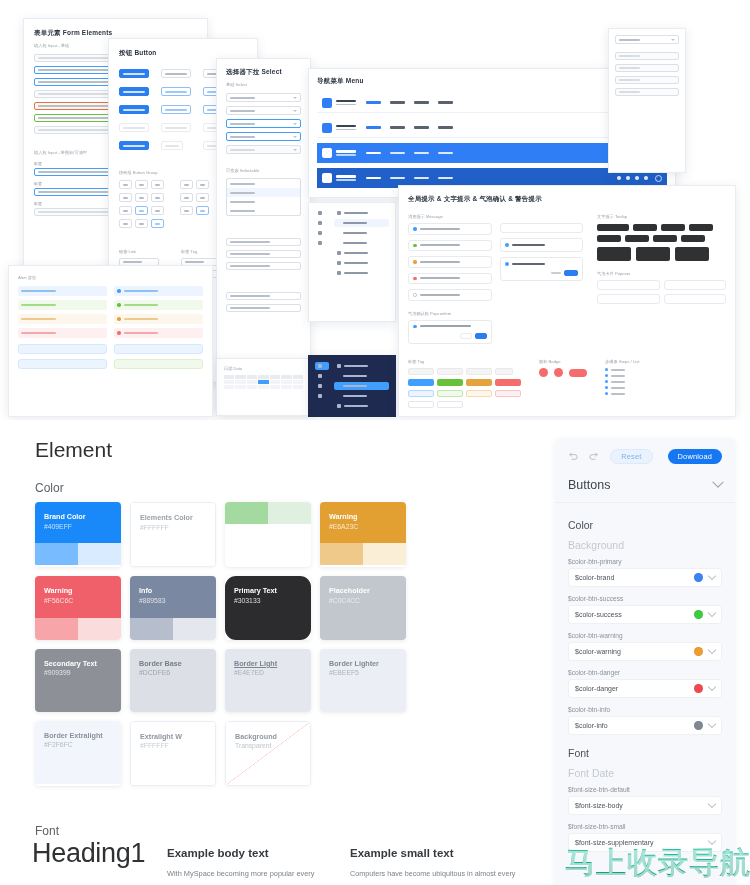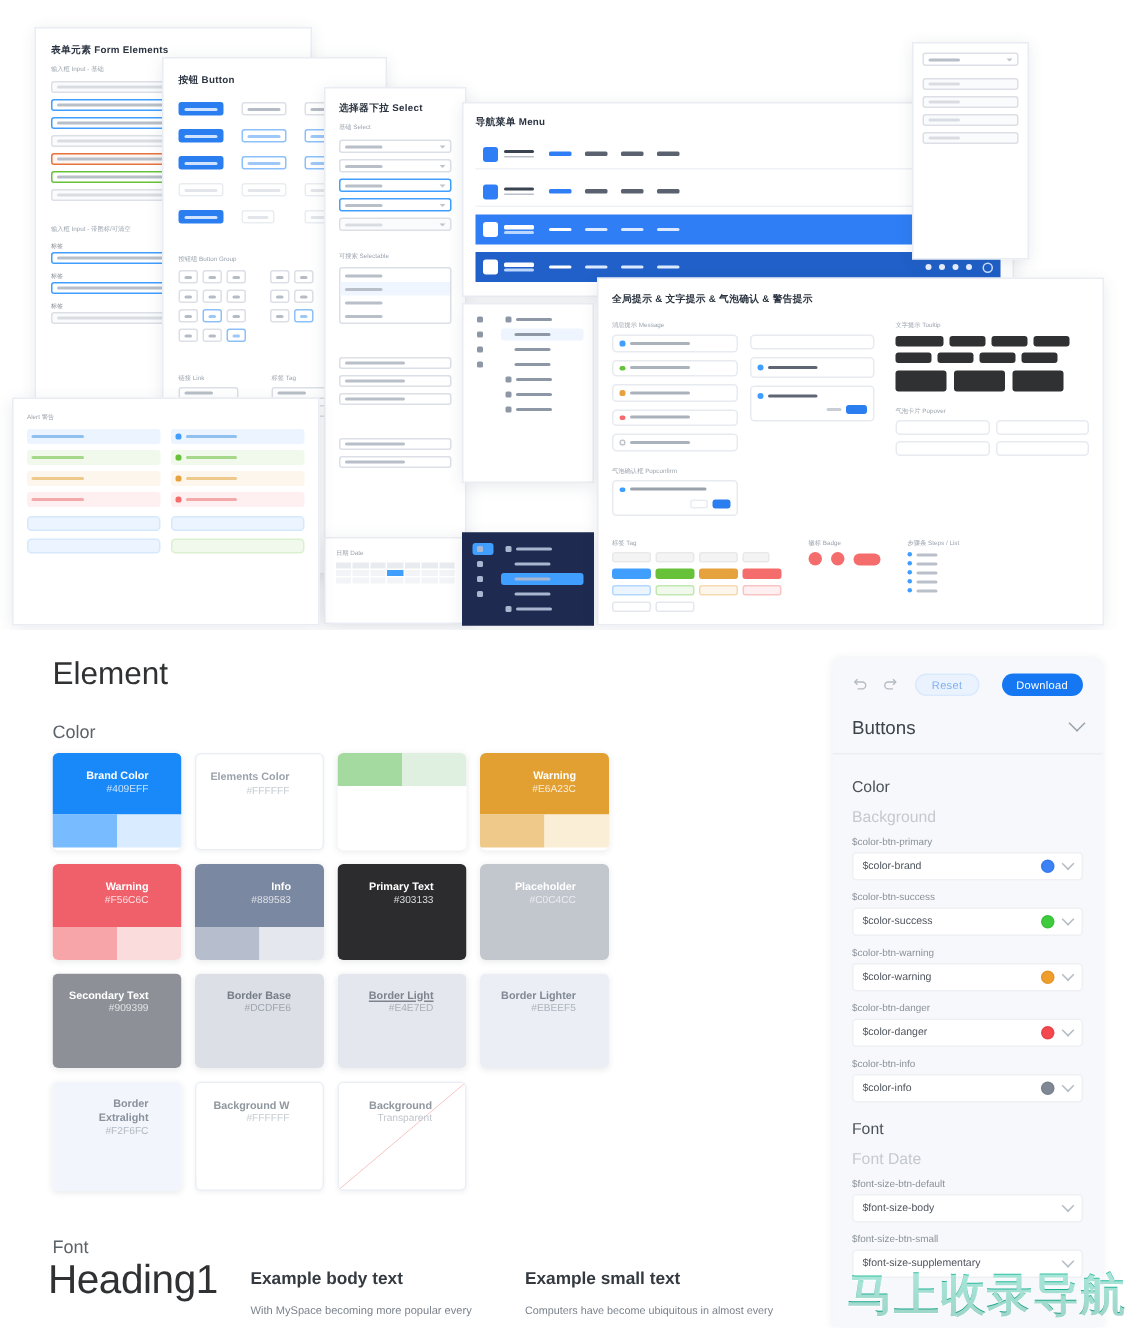--- a/index.html
+++ b/index.html
@@ -158,21 +158,21 @@
     position: absolute; left: 35px; top: 82px;
     width: 375px;
     display: grid; grid-template-columns: repeat(4, 86px);
     gap: 9px 9px;
   }
   .sw {
     border-radius: 4px; overflow: hidden;
     box-shadow: 0 1px 4px rgba(35,50,70,.10);
     position: relative;
   }
-  .sw-main { padding: 10px 22px 11px 9px; text-align: right; }
+  .sw-main { padding: 10px 12px 11px 9px; }
   .sw-name { font-size: 7.2px; font-weight: bold; line-height: 1.35; }
   .sw-hex  { font-size: 6.8px; line-height: 1.55; opacity: .92; }
   .sw-tints { display: flex; height: 22px; }
   .sw-tints div { flex: 1; }
 
   .sw.tall .sw-main { padding-bottom: 33px; }
   .sw.outlined { border: 1px solid #ebeef5; box-shadow: 0 1px 3px rgba(35,50,70,.06); }
   .sw.diag .diagline {
     position: absolute; left: 0; top: 0; right: 0; bottom: 0;
     background: linear-gradient(to bottom right,
@@ -990,21 +990,21 @@
         <div class="sw-main" style="background:#7b88a1;">
           <div class="sw-name" style="color:#ffffff;">Info</div>
           <div class="sw-hex" style="color:rgba(255,255,255,.80);">#889583</div>
         </div>
         <div class="sw-tints">
           <div style="background:#b6bdcc;"></div>
           <div style="background:#e4e7ed;"></div>
         </div>
       </div>
       <div class="sw tall">
-        <div class="sw-main" style="background:#2c2c2e;">
+        <div class="sw-main" style="background:#2c2c2e;border-radius:11px;">
           <div class="sw-name" style="color:#ffffff;">Primary Text</div>
           <div class="sw-hex" style="color:#e6e7e8;">#303133</div>
         </div>
       </div>
       <div class="sw tall">
         <div class="sw-main" style="background:#c2c6cd;">
           <div class="sw-name" style="color:#ffffff;">Placeholder</div>
           <div class="sw-hex" style="color:#eceef1;">#C0C4CC</div>
         </div>
       </div>
@@ -1033,21 +1033,21 @@
         </div>
       </div>
       <div class="sw tall">
         <div class="sw-main" style="background:#f2f6fc;">
           <div class="sw-name" style="color:#8a919b;">Border Extralight</div>
           <div class="sw-hex" style="color:#aeb5bf;">#F2F6FC</div>
         </div>
       </div>
       <div class="sw tall outlined">
         <div class="sw-main" style="background:#ffffff;">
-          <div class="sw-name" style="color:#8f979f;">Background W</div>
+          <div class="sw-name" style="color:#8f979f;">Extralight W</div>
           <div class="sw-hex" style="color:#c3c9cf;">#FFFFFF</div>
         </div>
       </div>
       <div class="sw tall outlined diag">
         <span class="diagline"></span>
         <div class="sw-main" style="background:#ffffff;">
           <div class="sw-name" style="color:#8f979f;">Background</div>
           <div class="sw-hex" style="color:#b9c0c7;">Transparent</div>
         </div>
       </div>

